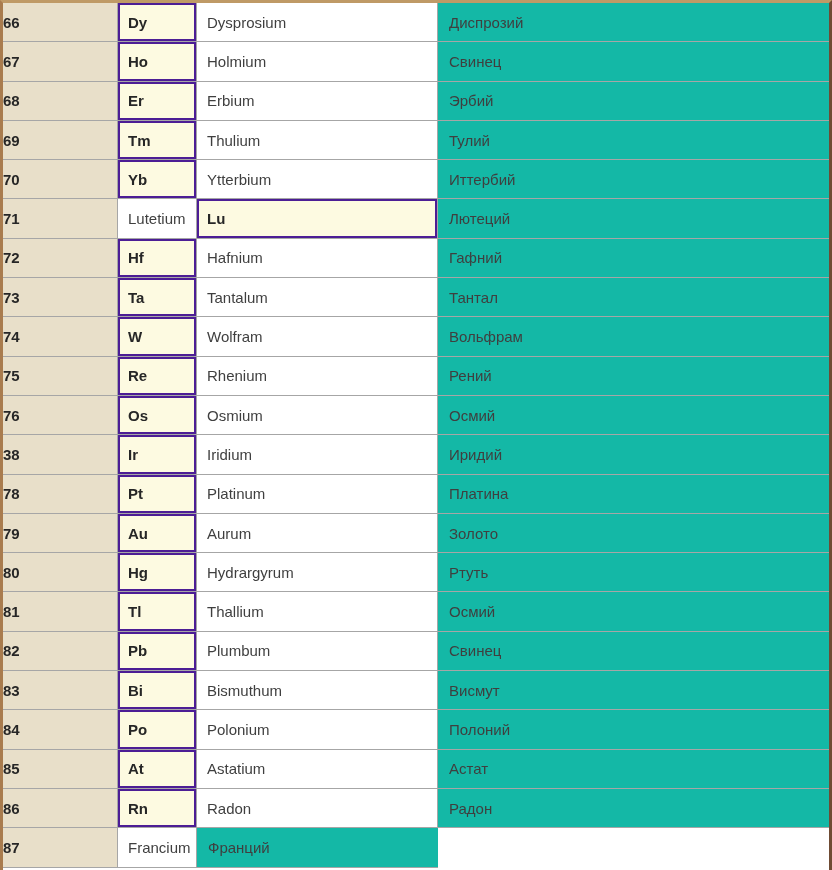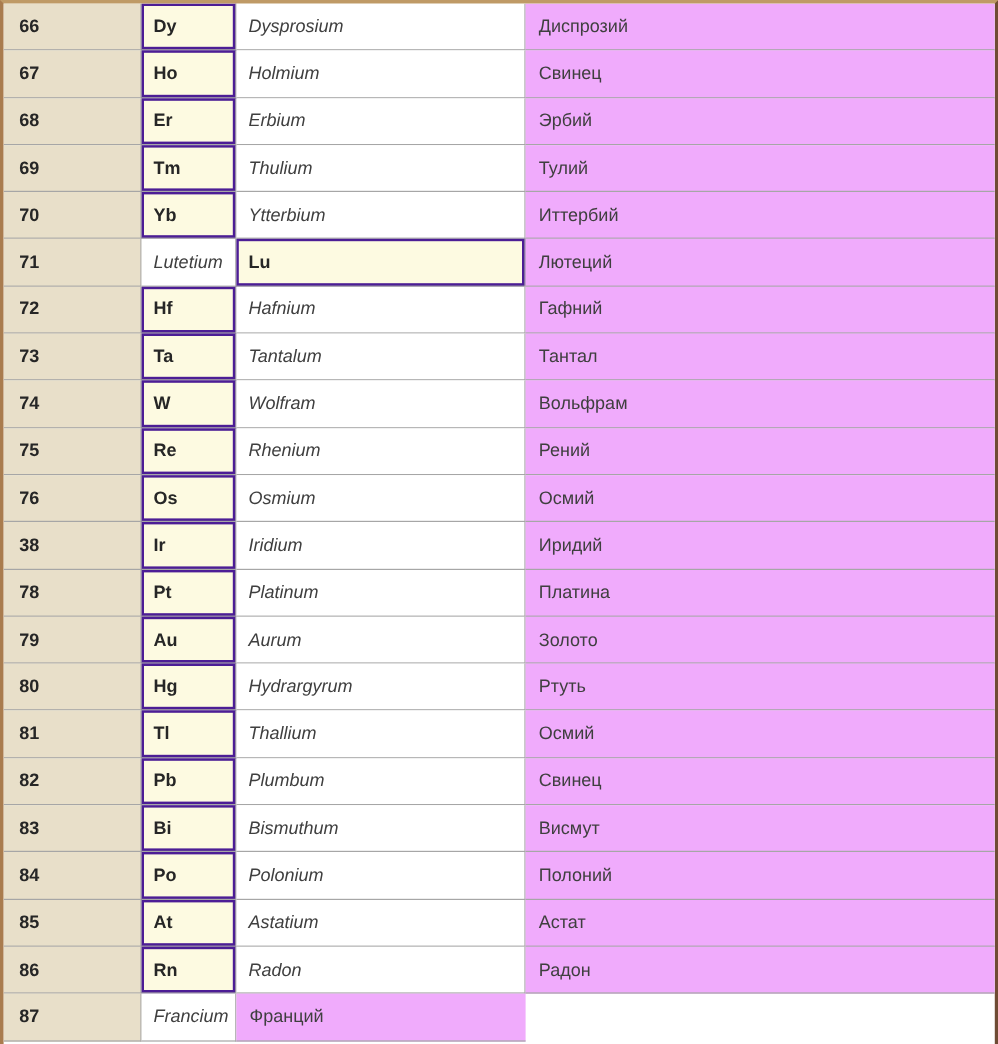--- a/index.html
+++ b/index.html
@@ -30,21 +30,20 @@
     overflow: hidden;
     border-bottom: 1px solid #A6A6A6;
     font-size: 15px;
     white-space: nowrap;
   }
   .c-num, .c-sym, .c-lat {
     border-right: 1px solid #A6A6A6;
   }
   .c-num {
     background: #E8DFC9;
-    padding-left: 13px;
     font-weight: bold;
     color: #262626;
   }
   .c-sym {
     background: #4c1d95;
     padding: 2px;
   }
   .sym-inner {
     box-sizing: border-box;
     width: 100%;
@@ -53,24 +52,23 @@
     display: flex;
     align-items: center;
     padding-left: 8px;
     font-weight: bold;
     color: #262626;
   }
   .c-lat {
     background: #ffffff;
     padding-left: 10px;
     color: #3F3F3F;
-    font-style: italic;
   }
   .c-rus {
-    background: #f0abfc;
+    background: #14b8a6;
     padding-left: 11px;
     color: #3F3F3F;
   }
 </style>
 </head>
 <body>
 
 <div class="table-wrap">
   <div class="grid">
   <div class="cell c-num">

